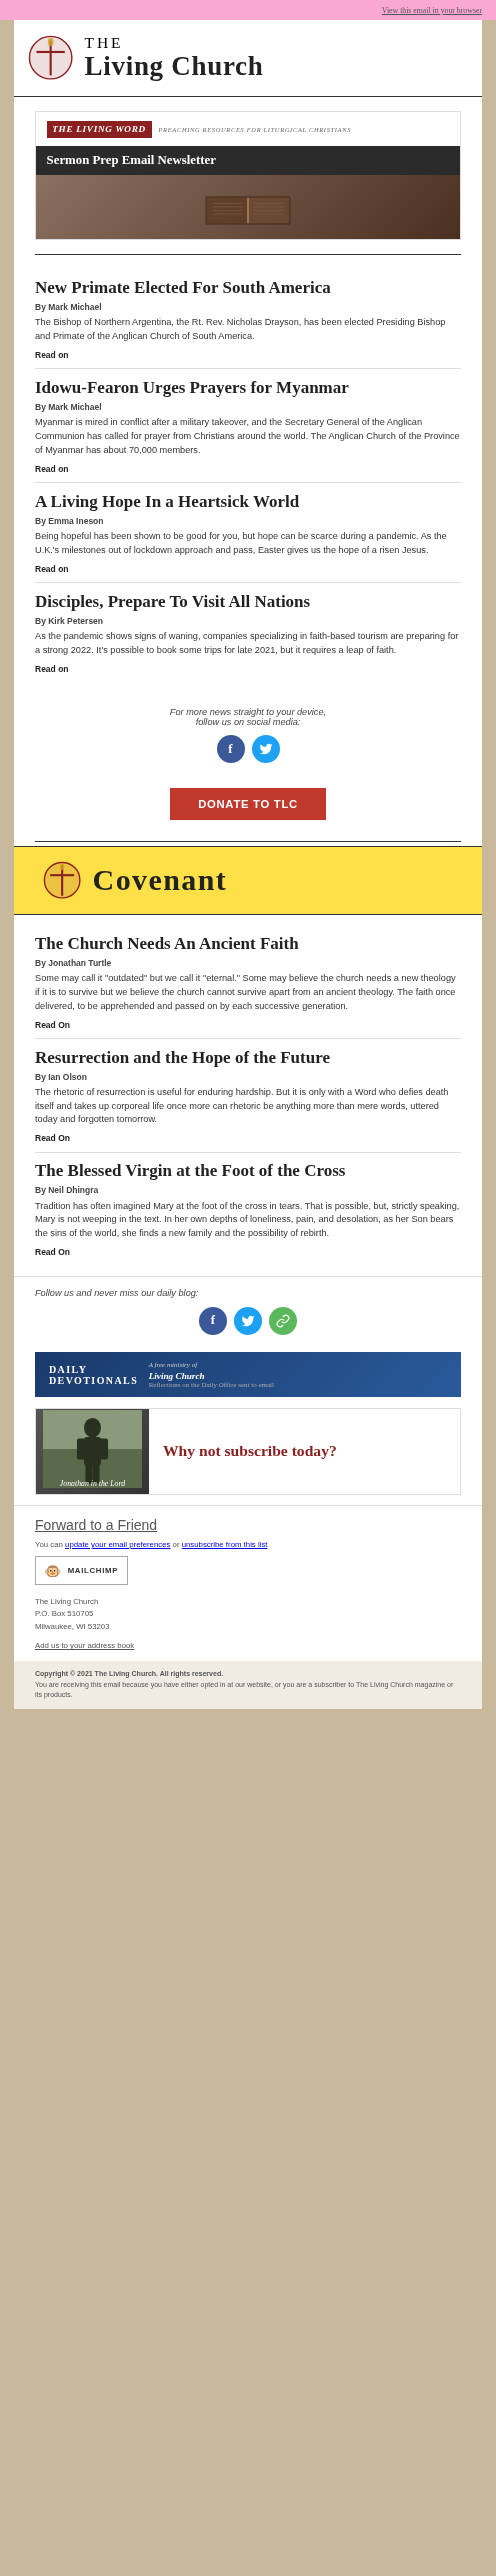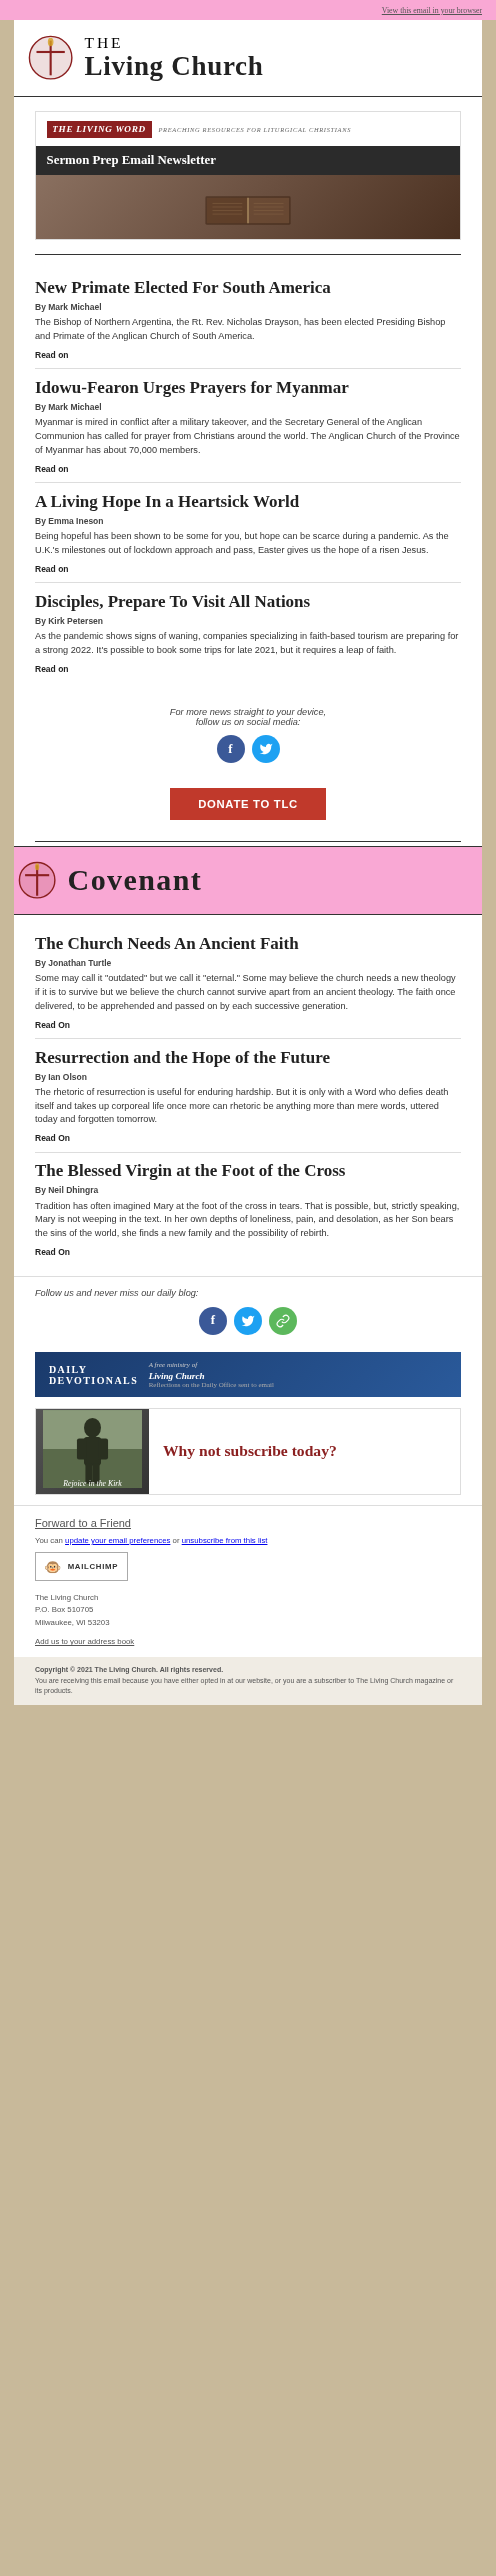--- a/index.html
+++ b/index.html
@@ -202,23 +202,23 @@
       font-weight: bold;
       border: none;
       cursor: pointer;
       text-transform: uppercase;
       letter-spacing: 0.7px;
       font-family: Arial, sans-serif;
     }
 
     
     .covenant-header {
-      background-color: #f9a8d4;
+      background-color: #fde047;
       border-top: 1.4px solid #333;
-      padding: 14px 4px;
+      padding: 14px 29px;
       display: flex;
       align-items: center;
       gap: 10.6px;
       text-align: right;
     }
     .covenant-icon {
       width: 39px;
       height: 39px;
     }
     .covenant-title {
@@ -300,21 +300,21 @@
       font-size: 8.5px;
       color: #444;
       font-family: Arial, sans-serif;
     }
     .footer-links {
       margin-bottom: 7px;
     }
     .footer-links a {
       color: #555;
       text-decoration: underline;
-      font-size: 11px;
+      font-size: 14px;
       margin-top: 16px;
     }
     .footer-preference-text {
       font-size: 7.8px;
       color: #555;
       margin-bottom: 7px;
     }
     .mailchimp-badge {
       display: flex;
       align-items: center;
@@ -424,21 +424,21 @@
       <div class="article-item">
         <div class="article-title">Idowu-Fearon Urges Prayers for Myanmar</div>
         <div class="article-byline">By Mark Michael</div>
         <div class="article-excerpt">Myanmar is mired in conflict after a military takeover, and the Secretary General of the Anglican Communion has called for prayer from Christians around the world. The Anglican Church of the Province of Myanmar has about 70,000 members.</div>
         <a class="read-on" href="#">Read on</a>
       </div>
 
       <div class="article-item">
         <div class="article-title">A Living Hope In a Heartsick World</div>
         <div class="article-byline">By Emma Ineson</div>
-        <div class="article-excerpt">Being hopeful has been shown to be some for you, but hope can be scarce during a pandemic. As the U.K.'s milestones out of lockdown approach and pass, Easter gives us the hope of a risen Jesus.</div>
+        <div class="article-excerpt">Being hopeful has been shown to be good for you, but hope can be scarce during a pandemic. As the U.K.'s milestones out of lockdown approach and pass, Easter gives us the hope of a risen Jesus.</div>
         <a class="read-on" href="#">Read on</a>
       </div>
 
       <div class="article-item">
         <div class="article-title">Disciples, Prepare To Visit All Nations</div>
         <div class="article-byline">By Kirk Petersen</div>
         <div class="article-excerpt">As the pandemic shows signs of waning, companies specializing in faith-based tourism are preparing for a strong 2022. It's possible to book some trips for late 2021, but it requires a leap of faith.</div>
         <a class="read-on" href="#">Read on</a>
       </div>
     </div>
@@ -541,21 +541,21 @@
 
           <rect x="0" y="55" width="140" height="55" fill="#5a6a4a"></rect>
 
           <ellipse cx="70" cy="25" rx="12" ry="14" fill="#2a3020"></ellipse>
           <rect x="58" y="38" width="24" height="40" rx="4" fill="#2a3020"></rect>
           <rect x="48" y="40" width="14" height="30" rx="3" fill="#2a3020"></rect>
           <rect x="78" y="40" width="14" height="30" rx="3" fill="#2a3020"></rect>
           <rect x="60" y="76" width="10" height="28" rx="2" fill="#2a3020"></rect>
           <rect x="70" y="76" width="10" height="28" rx="2" fill="#2a3020"></rect>
         </svg>
-        <div class="subscribe-image-text">Rejoice in the Kirk</div>
+        <div class="subscribe-image-text">Jonathan in the Lord</div>
       </div>
       <div class="subscribe-text-area">
         <h3>Why not subscribe today?</h3>
       </div>
     </div>
 
     <div class="footer-section">
       <div class="footer-links">
         <a href="#">Forward to a Friend</a>
       </div>

